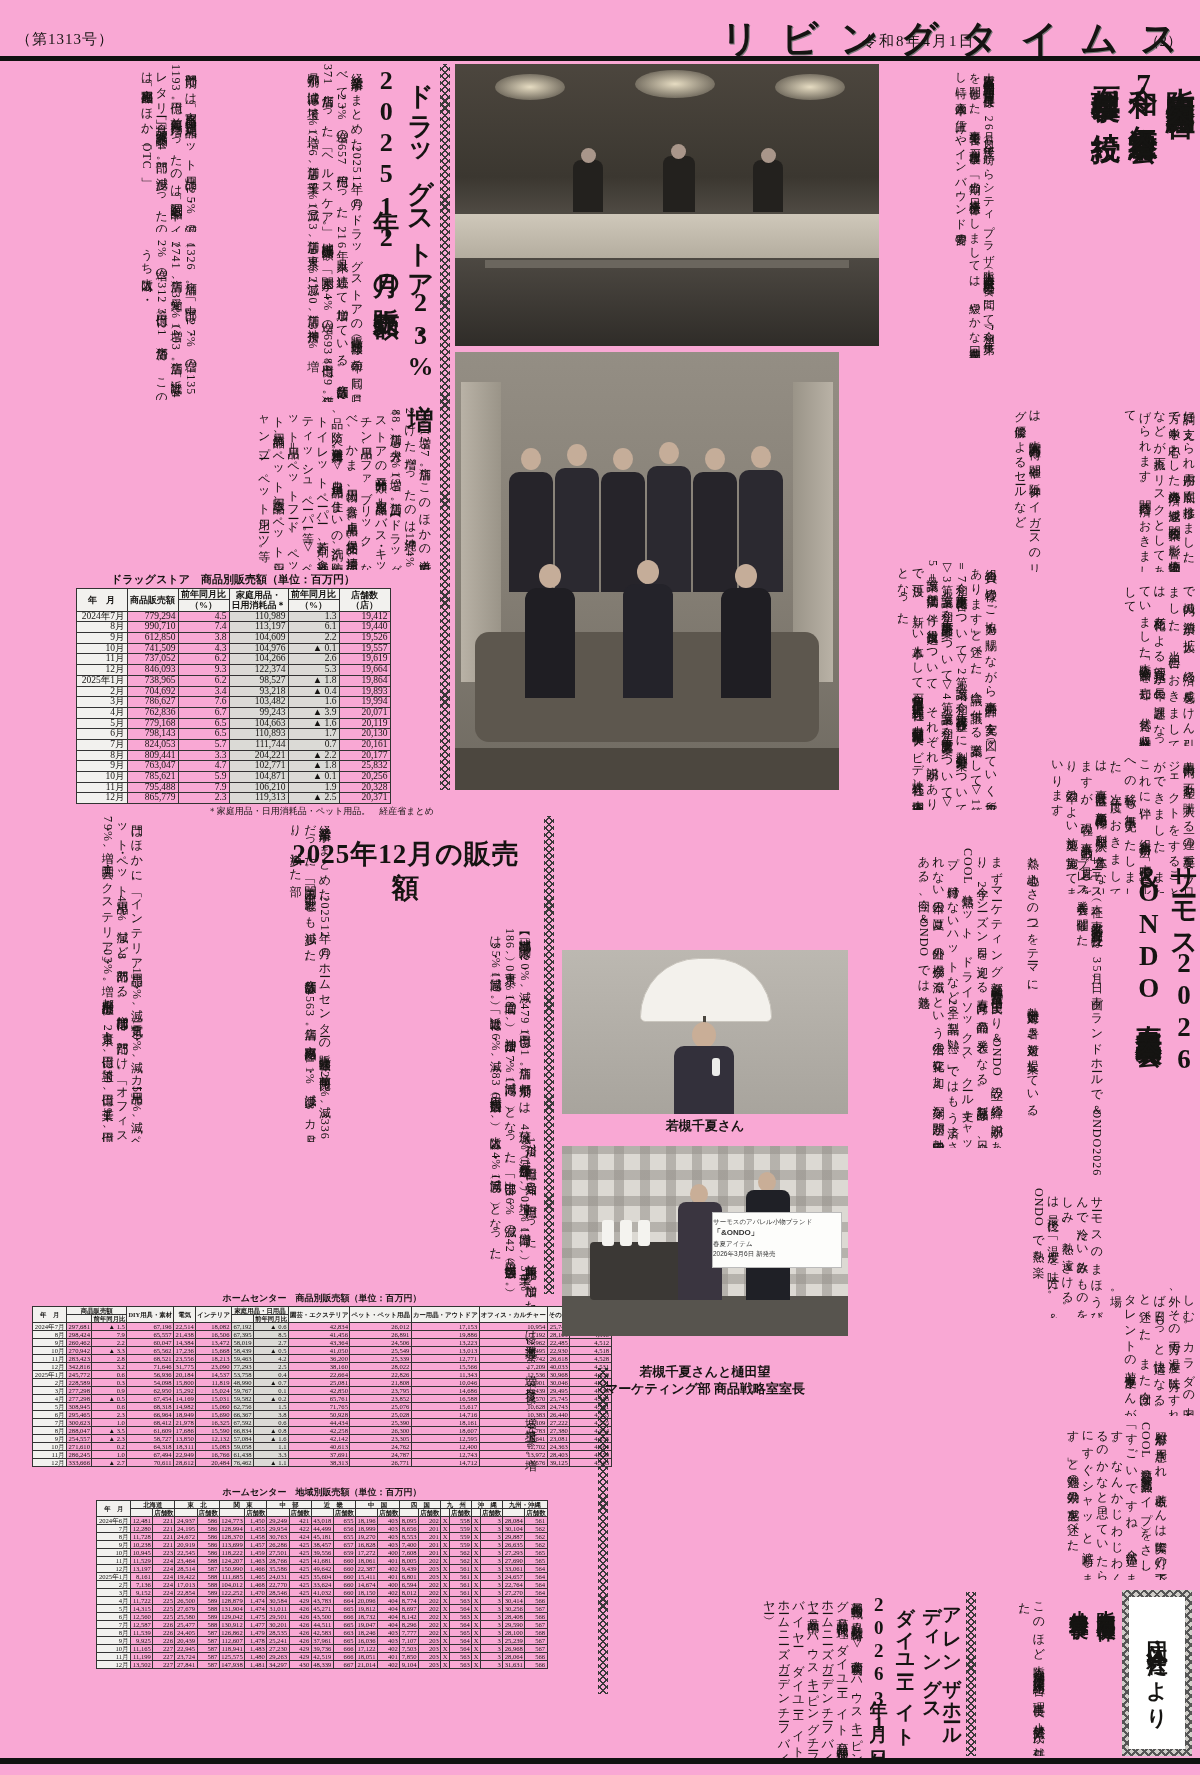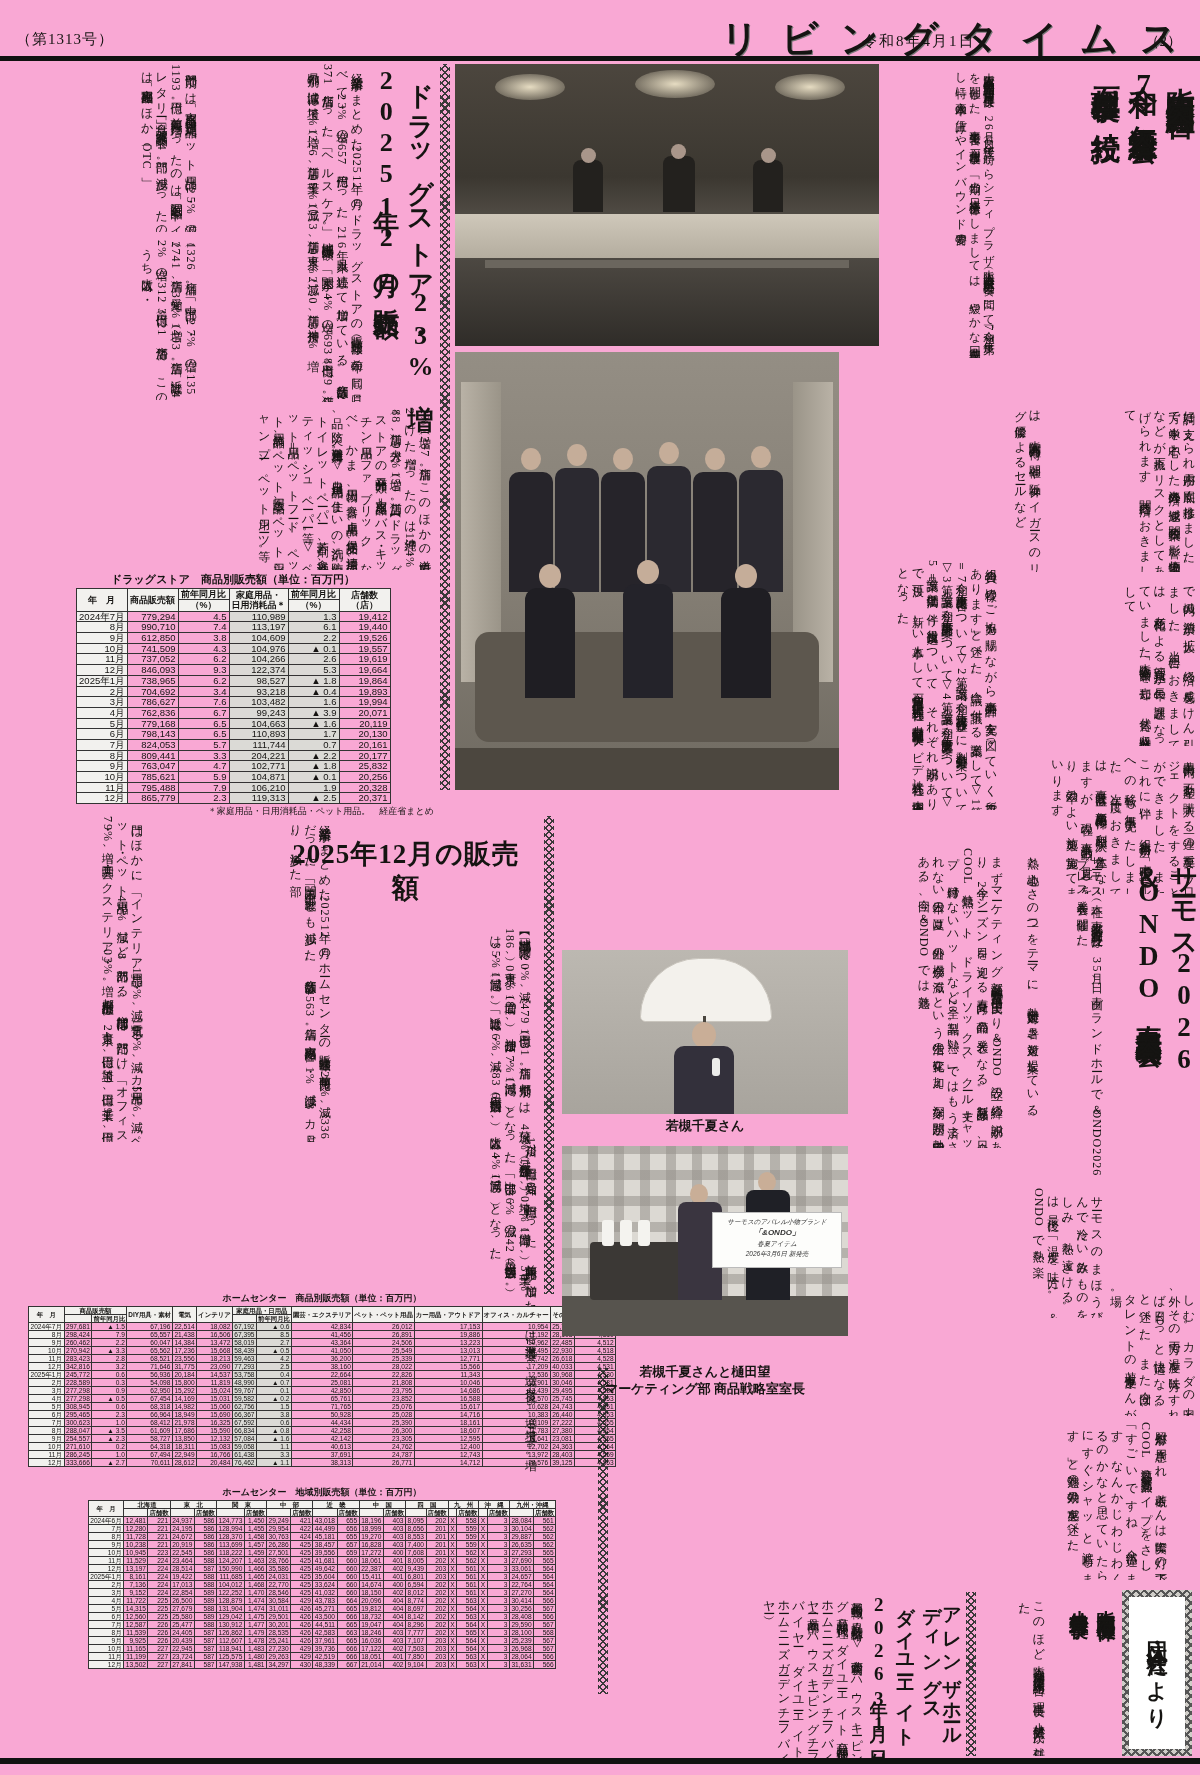--- a/index.html
+++ b/index.html
@@ -24,21 +24,21 @@
 
   
   .chain{position:absolute;width:10px;
     background:
       repeating-linear-gradient(45deg,#3a3a3a 0,#3a3a3a 1.5px,transparent 1.5px,transparent 5px),
       repeating-linear-gradient(-45deg,#3a3a3a 0,#3a3a3a 1.5px,transparent 1.5px,transparent 5px);}
 
   
   .tblwrap{position:absolute;}
   .tbl-title{text-align:center;font-weight:bold;font-family:"Liberation Sans",sans-serif;}
-  .ntable{border-collapse:collapse;font-family:Liberation Sans, sans-serif;margin:1px auto 0;}
+  .ntable{border-collapse:collapse;font-family:Liberation Serif, serif;margin:1px auto 0;}
   .ntable th,.ntable td{border:1px solid #333;padding:0 2px;white-space:nowrap;font-weight:normal;}
   .ntable th{text-align:center;font-weight:bold;background:#f2f1ee;}
   .ntable td{text-align:right;}
   .ntable td:first-child{text-align:right;background:#f2f1ee;}
   .tbl-foot{text-align:right;font-family:"Liberation Sans",sans-serif;}
 
   #drug-tbl .tbl-title{font-size:11px;}
   #drug-tbl .ntable th{font-size:9px;line-height:1.15;}
   #drug-tbl .ntable td{font-size:9.5px;line-height:1.02;}
   #drug-tbl .tbl-foot{font-size:9px;margin-top:1px;}
@@ -65,21 +65,21 @@
   .gbox{position:absolute;
     background:
       repeating-linear-gradient(45deg,#555 0,#555 2px,transparent 2px,transparent 6px),
       repeating-linear-gradient(-45deg,#555 0,#555 2px,transparent 2px,transparent 6px),#cfcdc8;}
   .gbox-in{position:absolute;left:7px;top:7px;right:7px;bottom:7px;background:#fff;
     display:flex;align-items:center;justify-content:center;}
   .gbox-title{writing-mode:vertical-rl;text-orientation:upright;font-weight:bold;font-size:21px;
     letter-spacing:3px;font-family:"Liberation Serif",serif;}
 
   .board{position:absolute;background:#fdfdfb;border:1px solid #bbb;color:#333;
-         font-family:"Liberation Sans",sans-serif;text-align:center;font-style:italic;}
+         font-family:"Liberation Sans",sans-serif;}
   .board div{line-height:1.5;}
 </style>
 </head>
 <body>
 
 <div id="page">
 
   <div class="hdr-issue">（第1313号）</div>
   <div class="masthead">リビングタイムス</div>
   <div class="hdr-date">令和8年4月1日</div>

